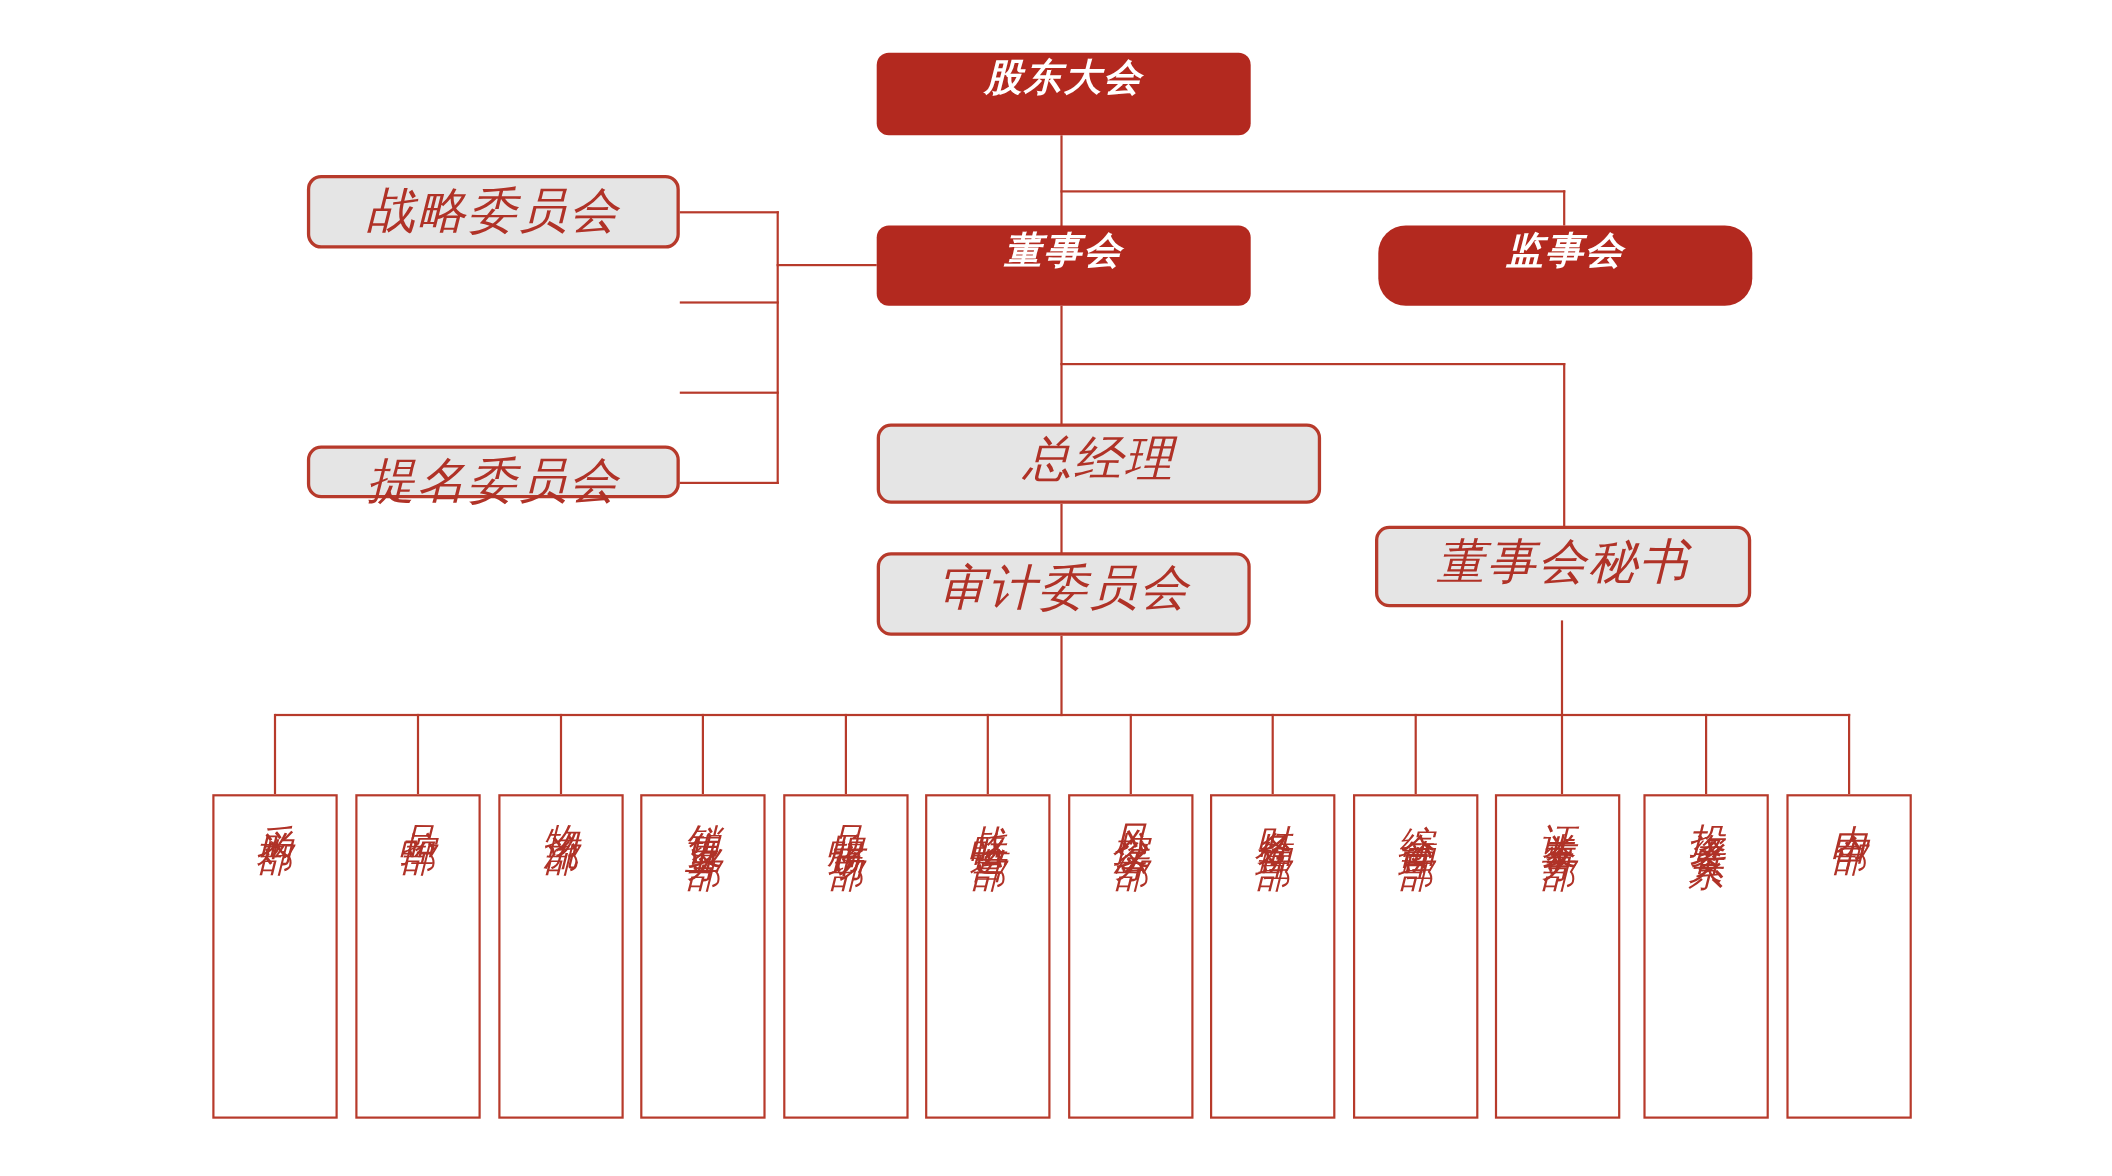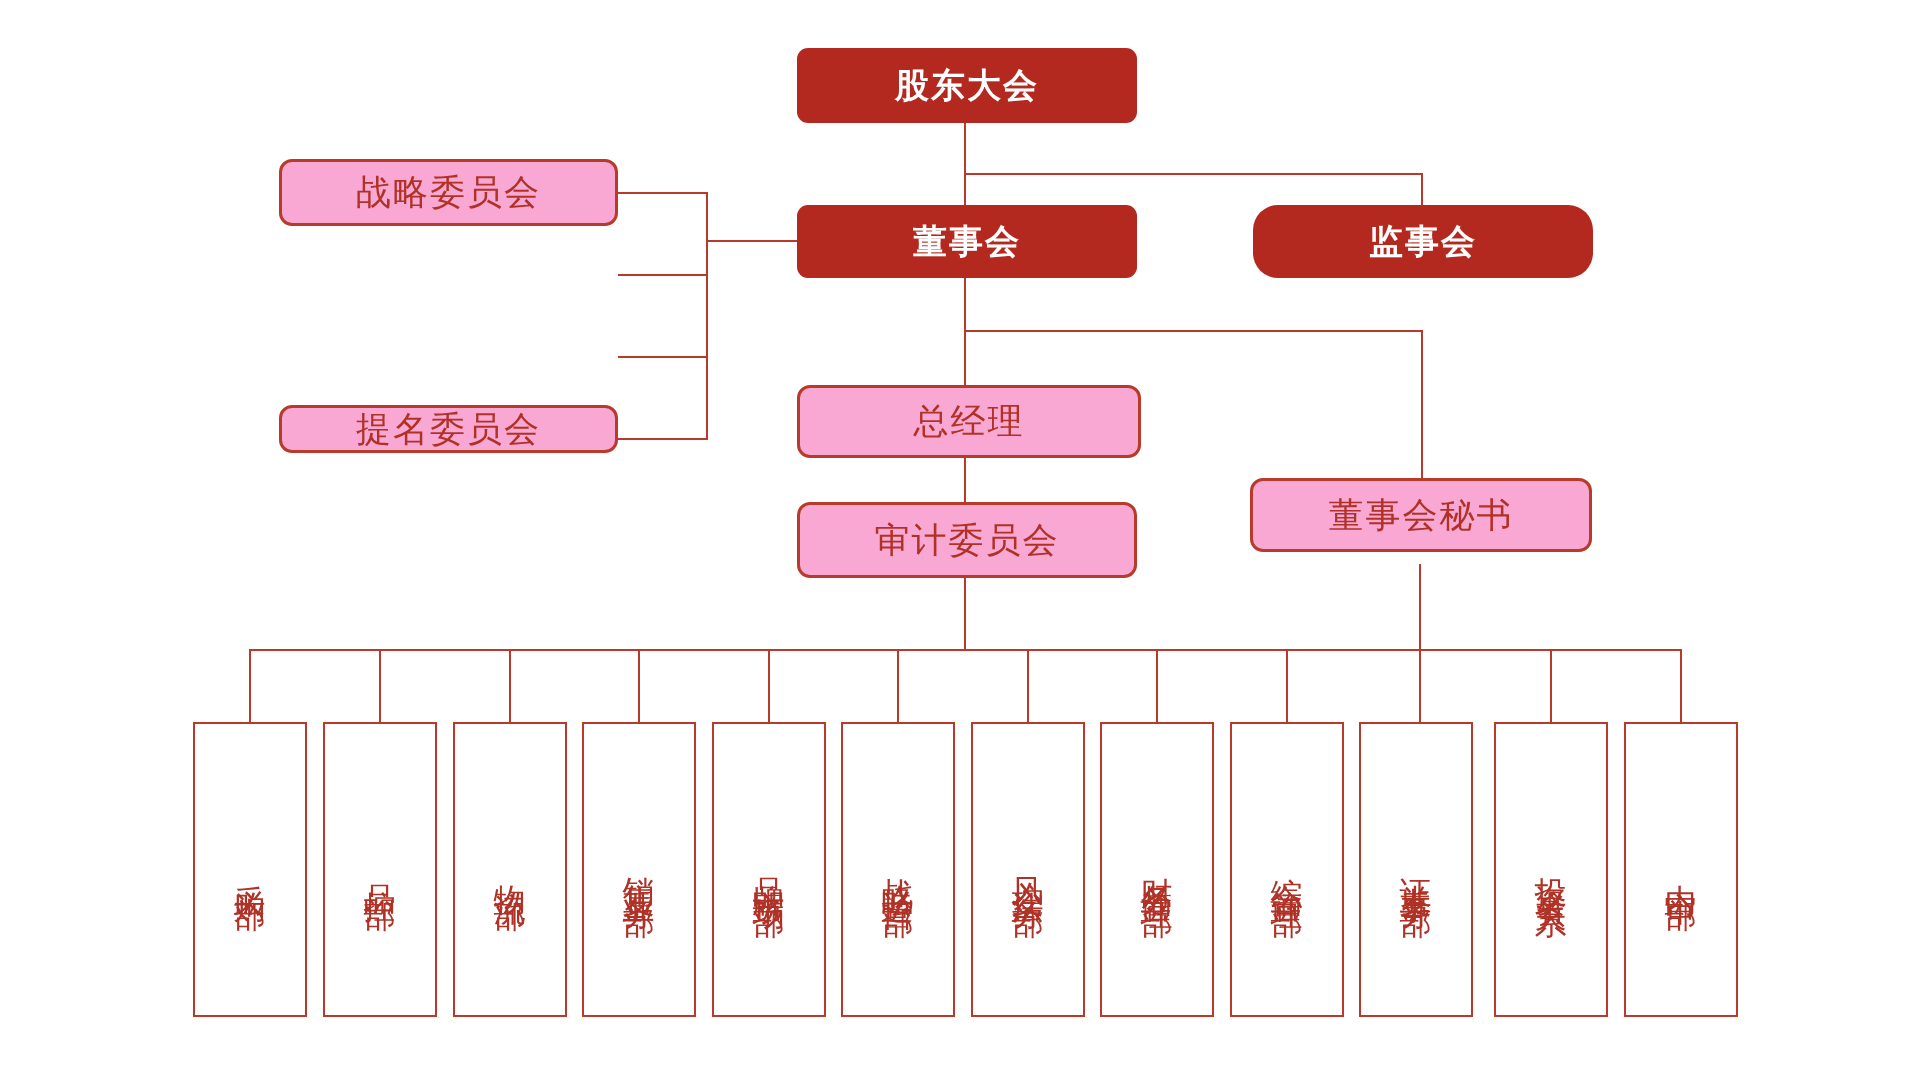--- a/index.html
+++ b/index.html
@@ -11,39 +11,40 @@
     position: relative;
     width: 1920px;
     height: 1069px;
     background: var(--bg, #ffffff);
     font-family: "Liberation Sans", "DejaVu Sans", sans-serif;
     overflow: hidden;
   }
   .node {
     position: absolute;
     display: flex;
-    align-items: center;
+    align-items: flex-start;
     justify-content: center;
     box-sizing: border-box;
     text-align: center;
+    font-style: italic;
   }
   .node.filled {
     background: var(--node-fill, #B3291F);
     color: var(--text-on-fill, #ffffff);
     border-radius: 11px;
     font-size: 34px;
     font-weight: 700;
     letter-spacing: 2px;
   }
   .node.outline {
-    background: #f9a8d4;
+    background: #e5e5e5;
     border: 3px solid var(--line, #B73A2B);
     border-radius: 13px;
     color: var(--text-red, #B03227);
-    font-size: 35px;
+    font-size: 44px;
     font-weight: 500;
     letter-spacing: 2px;
   }
   .node.dept {
     background: #ffffff;
     border: 2px solid var(--line, #B73A2B);
     border-radius: 0;
     color: var(--text-red, #B03227);
     font-size: 32px;
     font-weight: 500;
@@ -120,21 +121,21 @@
     <span>监事会</span>
   </div>
 
   <div class="node outline" style="left:279px; top:159px; width:339px; height:67px;">
     <span>战略委员会</span>
   </div>
   <div class="node outline" style="left:279px; top:405px; width:339px; height:48px;">
     <span>提名委员会</span>
   </div>
 
-  <div class="node outline" style="left:797px; top:385px; width:344px; height:73px;">
+  <div class="node outline" style="left:797px; top:385px; width:404px; height:73px;">
     <span>总经理</span>
   </div>
   <div class="node outline" style="left:797px; top:502px; width:340px; height:76px;">
     <span>审计委员会</span>
   </div>
   <div class="node outline" style="left:1250px; top:478px; width:342px; height:74px;">
     <span>董事会秘书</span>
   </div>
 
   <div class="node dept" style="left:193px; top:722px; width:114px; height:295px;">

